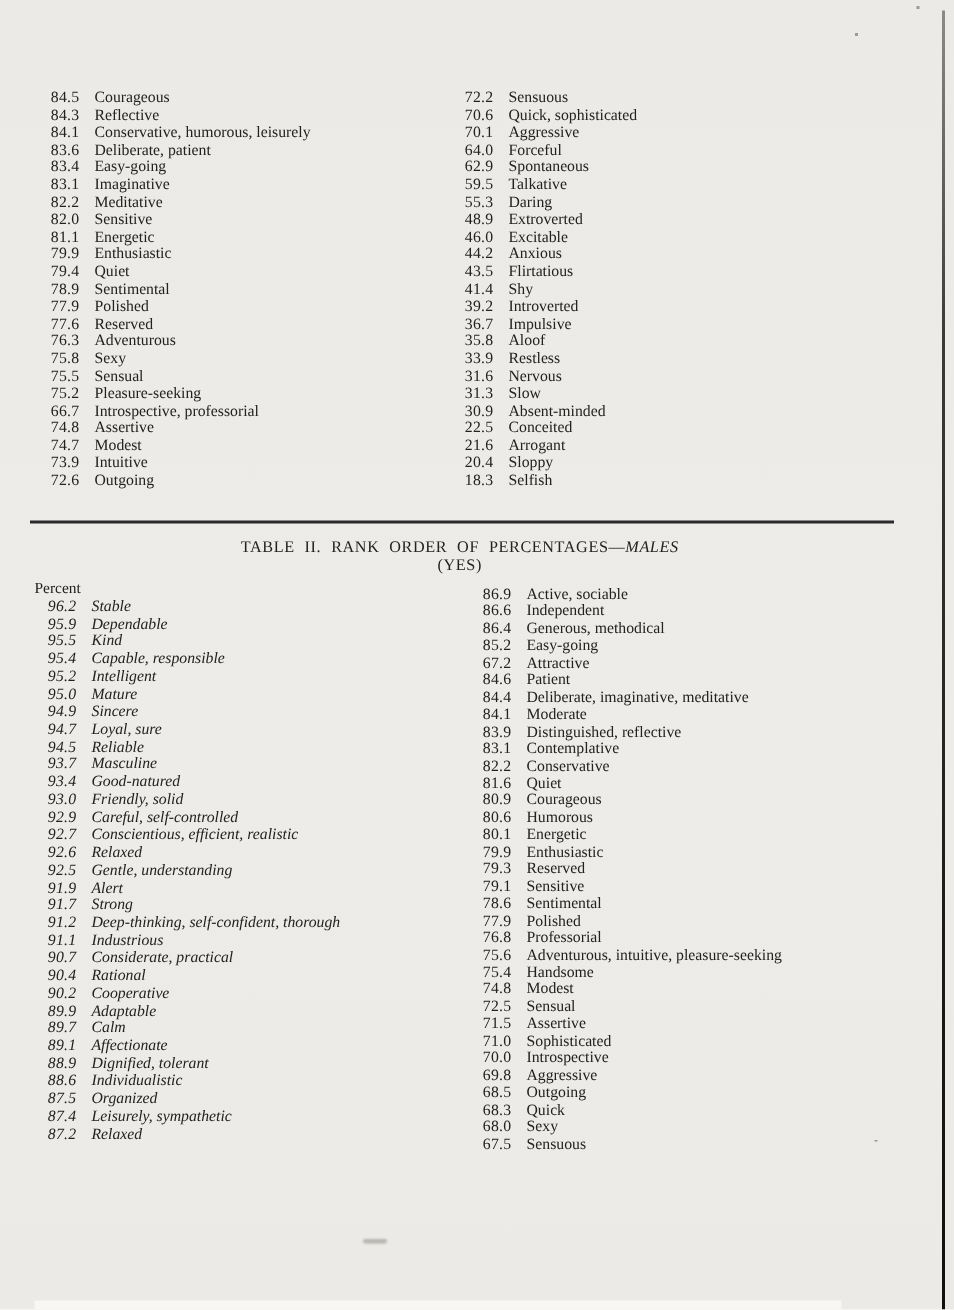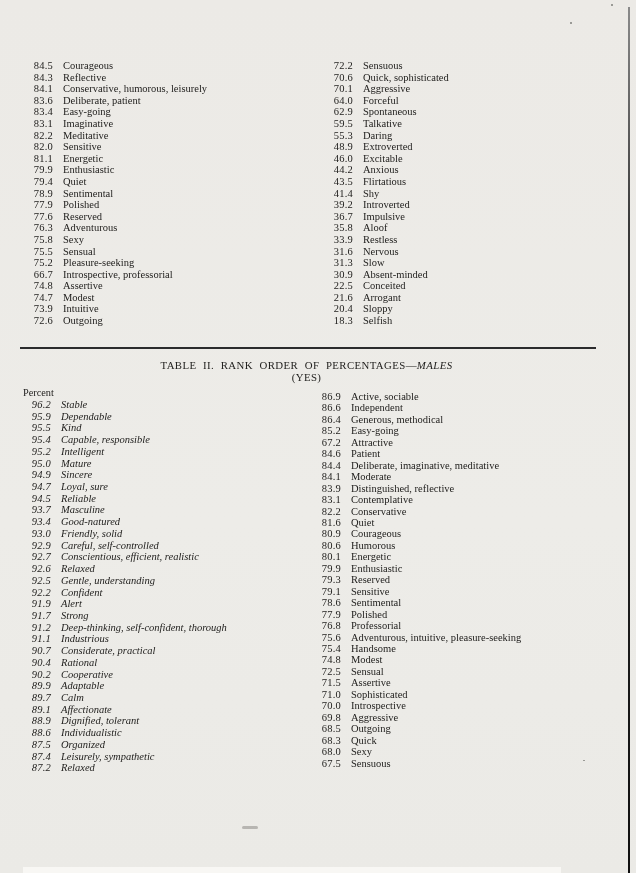--- a/index.html
+++ b/index.html
@@ -12,21 +12,21 @@
     overflow:hidden;
   }
   .col{position:absolute;}
   .row{display:flex;font-size:10.5px;}
   .num{width:25px;text-align:right;flex:none;letter-spacing:0.2px;}
   .trait{margin-left:10px;white-space:nowrap;}
   #top-left .row,#top-right .row{line-height:11.6px;align-items:flex-end;}
   #bot-left .row{line-height:11.72px;}
   #bot-right .row{line-height:11.45px;}
   #top-left{left:28px;top:60px;width:285px;}
-  #top-right{left:328px;top:60px;width:300px;}
+  #top-right{left:304px;top:60px;width:300px;}
   #bot-left{left:26px;top:399px;width:290px;font-style:italic;}
   #bot-right{left:316px;top:391px;width:310px;}
   .rule{
     position:absolute;top:347px;left:20px;width:576px;height:2px;
     background:#2b2b2d;
   }
   .title-block{
     position:absolute;top:359px;left:0;width:613px;text-align:center;
   }
   .title{
@@ -320,24 +320,20 @@
     </div>
     <div class="row">
       <span class="num">92.6</span>
       <span class="trait">Relaxed</span>
     </div>
     <div class="row">
       <span class="num">92.5</span>
       <span class="trait">Gentle, understanding</span>
     </div>
     <div class="row">
-      <span class="num">92.2</span>
-      <span class="trait">Confident</span>
-    </div>
-    <div class="row">
       <span class="num">91.9</span>
       <span class="trait">Alert</span>
     </div>
     <div class="row">
       <span class="num">91.7</span>
       <span class="trait">Strong</span>
     </div>
     <div class="row">
       <span class="num">91.2</span>
       <span class="trait">Deep-thinking, self-confident, thorough</span>

